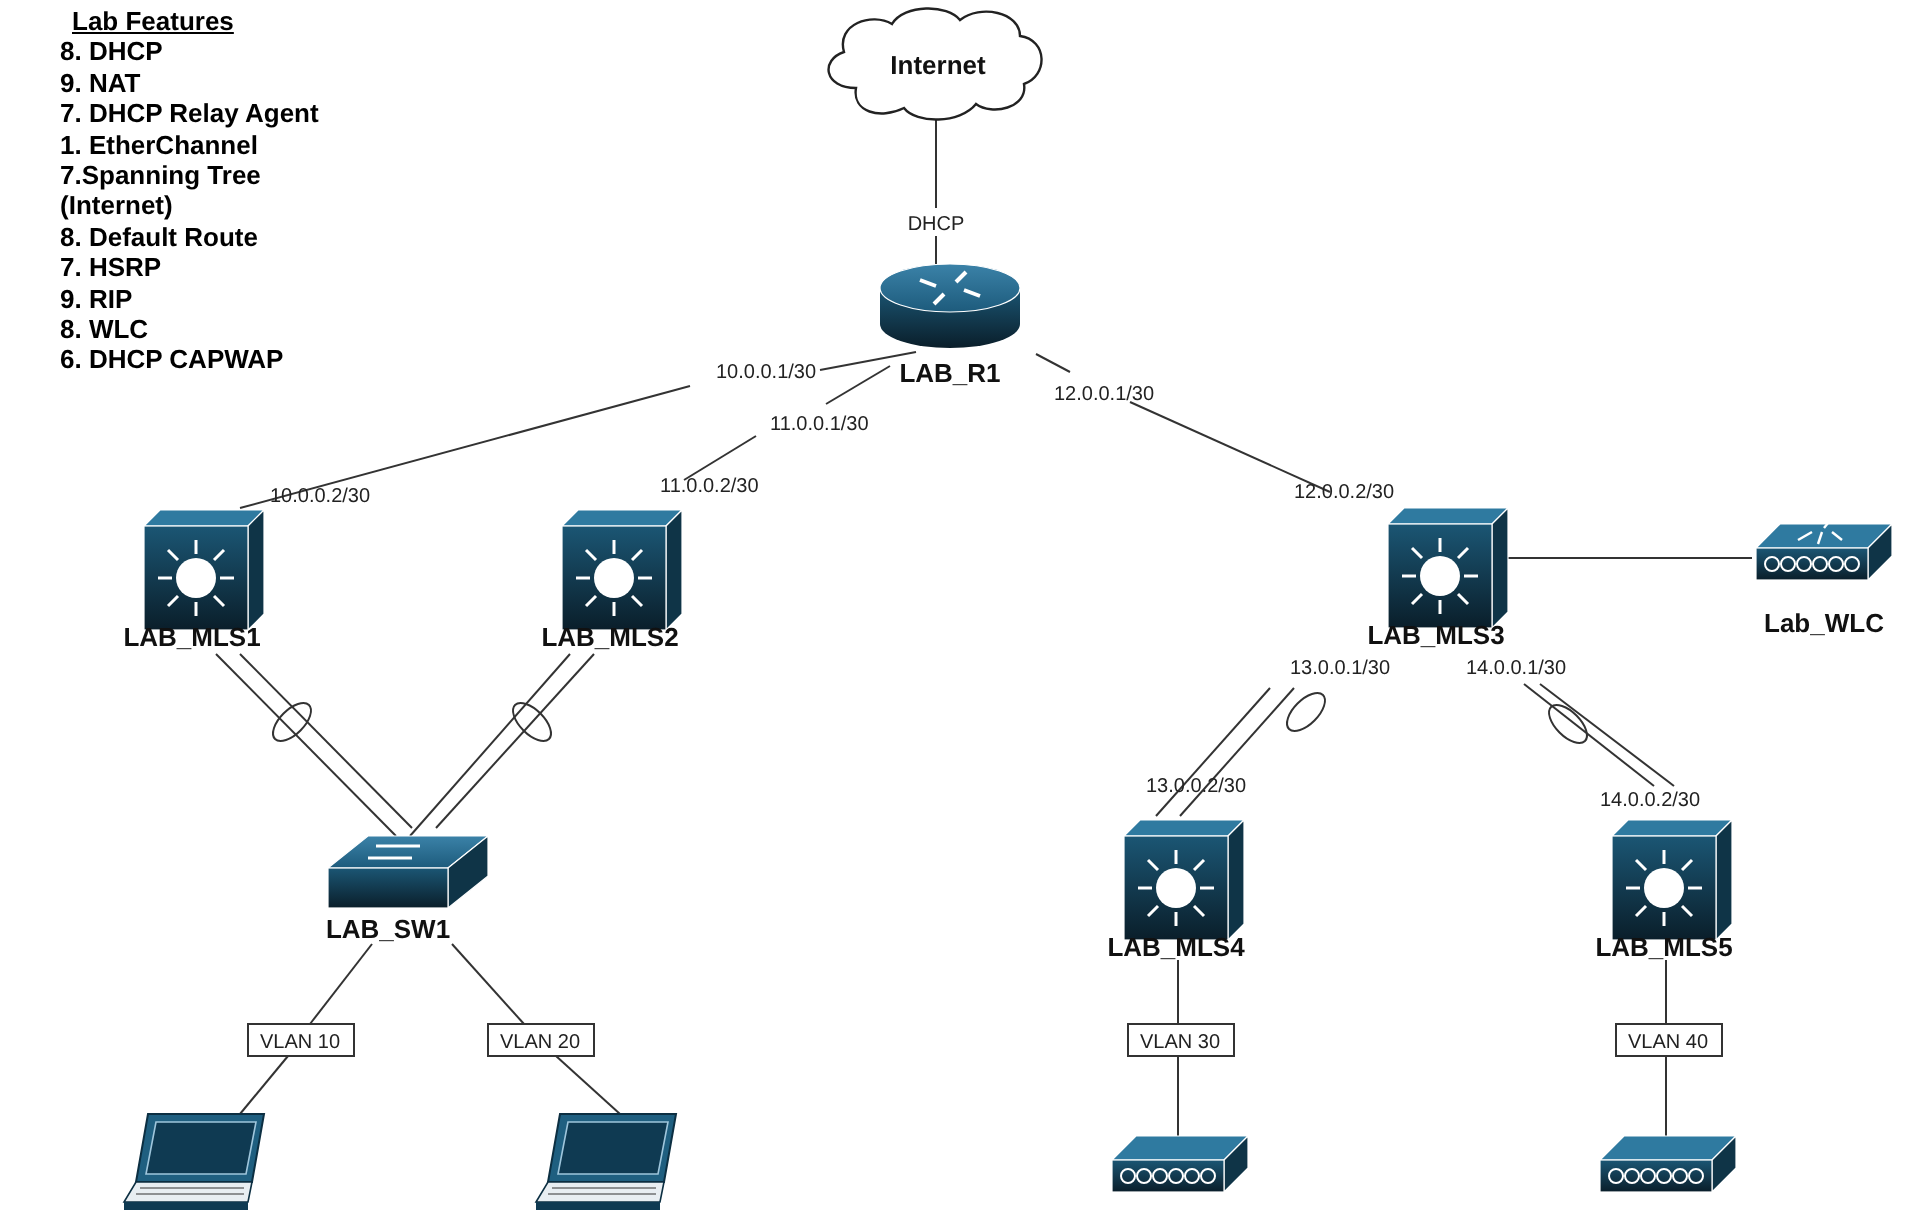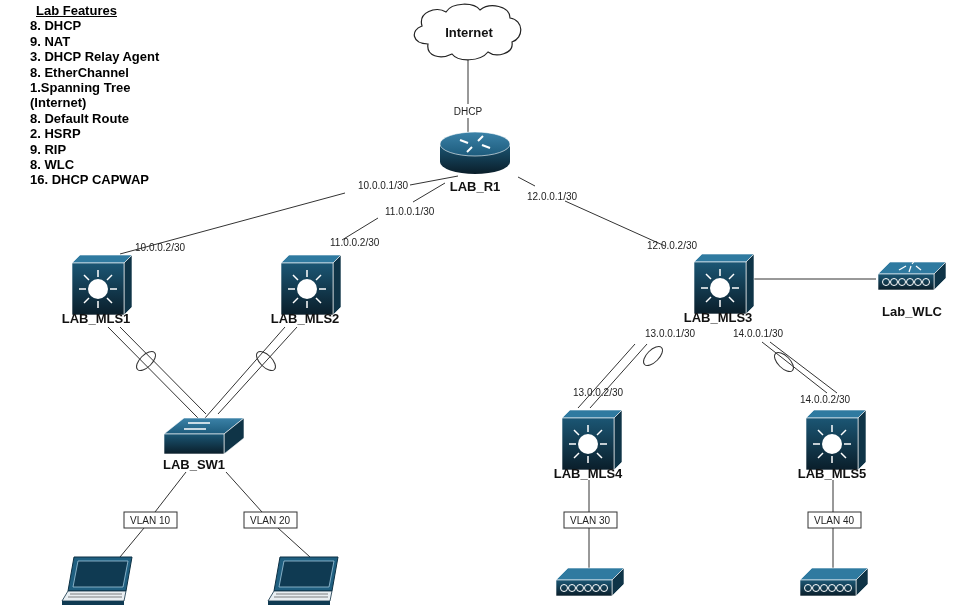--- a/index.html
+++ b/index.html
@@ -12,29 +12,29 @@
   .vlan { font-family:"Liberation Sans", sans-serif; font-size:10px; fill:#222; }
   .link { stroke:#333; stroke-width:1; fill:none; }
 </style>
 </head>
 <body>
 
 <div class="features">
   <div class="title">Lab Features</div>
   <div>8. DHCP</div>
   <div>9. NAT</div>
-  <div>3. DHCP Relay Agent</div>
-  <div>8. EtherChannel</div>
-  <div>1.Spanning Tree</div>
+  <div>7. DHCP Relay Agent</div>
+  <div>1. EtherChannel</div>
+  <div>7.Spanning Tree</div>
   <div>(Internet)</div>
   <div>8. Default Route</div>
-  <div>2. HSRP</div>
+  <div>7. HSRP</div>
   <div>9. RIP</div>
   <div>8. WLC</div>
-  <div>16. DHCP CAPWAP</div>
+  <div>6. DHCP CAPWAP</div>
 </div>
 
 <svg id="diagram" width="960" height="608" viewBox="0 0 960 608">
   <defs>
     <linearGradient id="gFront" x1="0" y1="0" x2="0" y2="1">
       <stop offset="0" stop-color="#1b5674"></stop>
       <stop offset="1" stop-color="#0a1e2a"></stop>
     </linearGradient>
     <linearGradient id="gTop" x1="0" y1="0" x2="0" y2="1">
       <stop offset="0" stop-color="#3b82a8"></stop>

